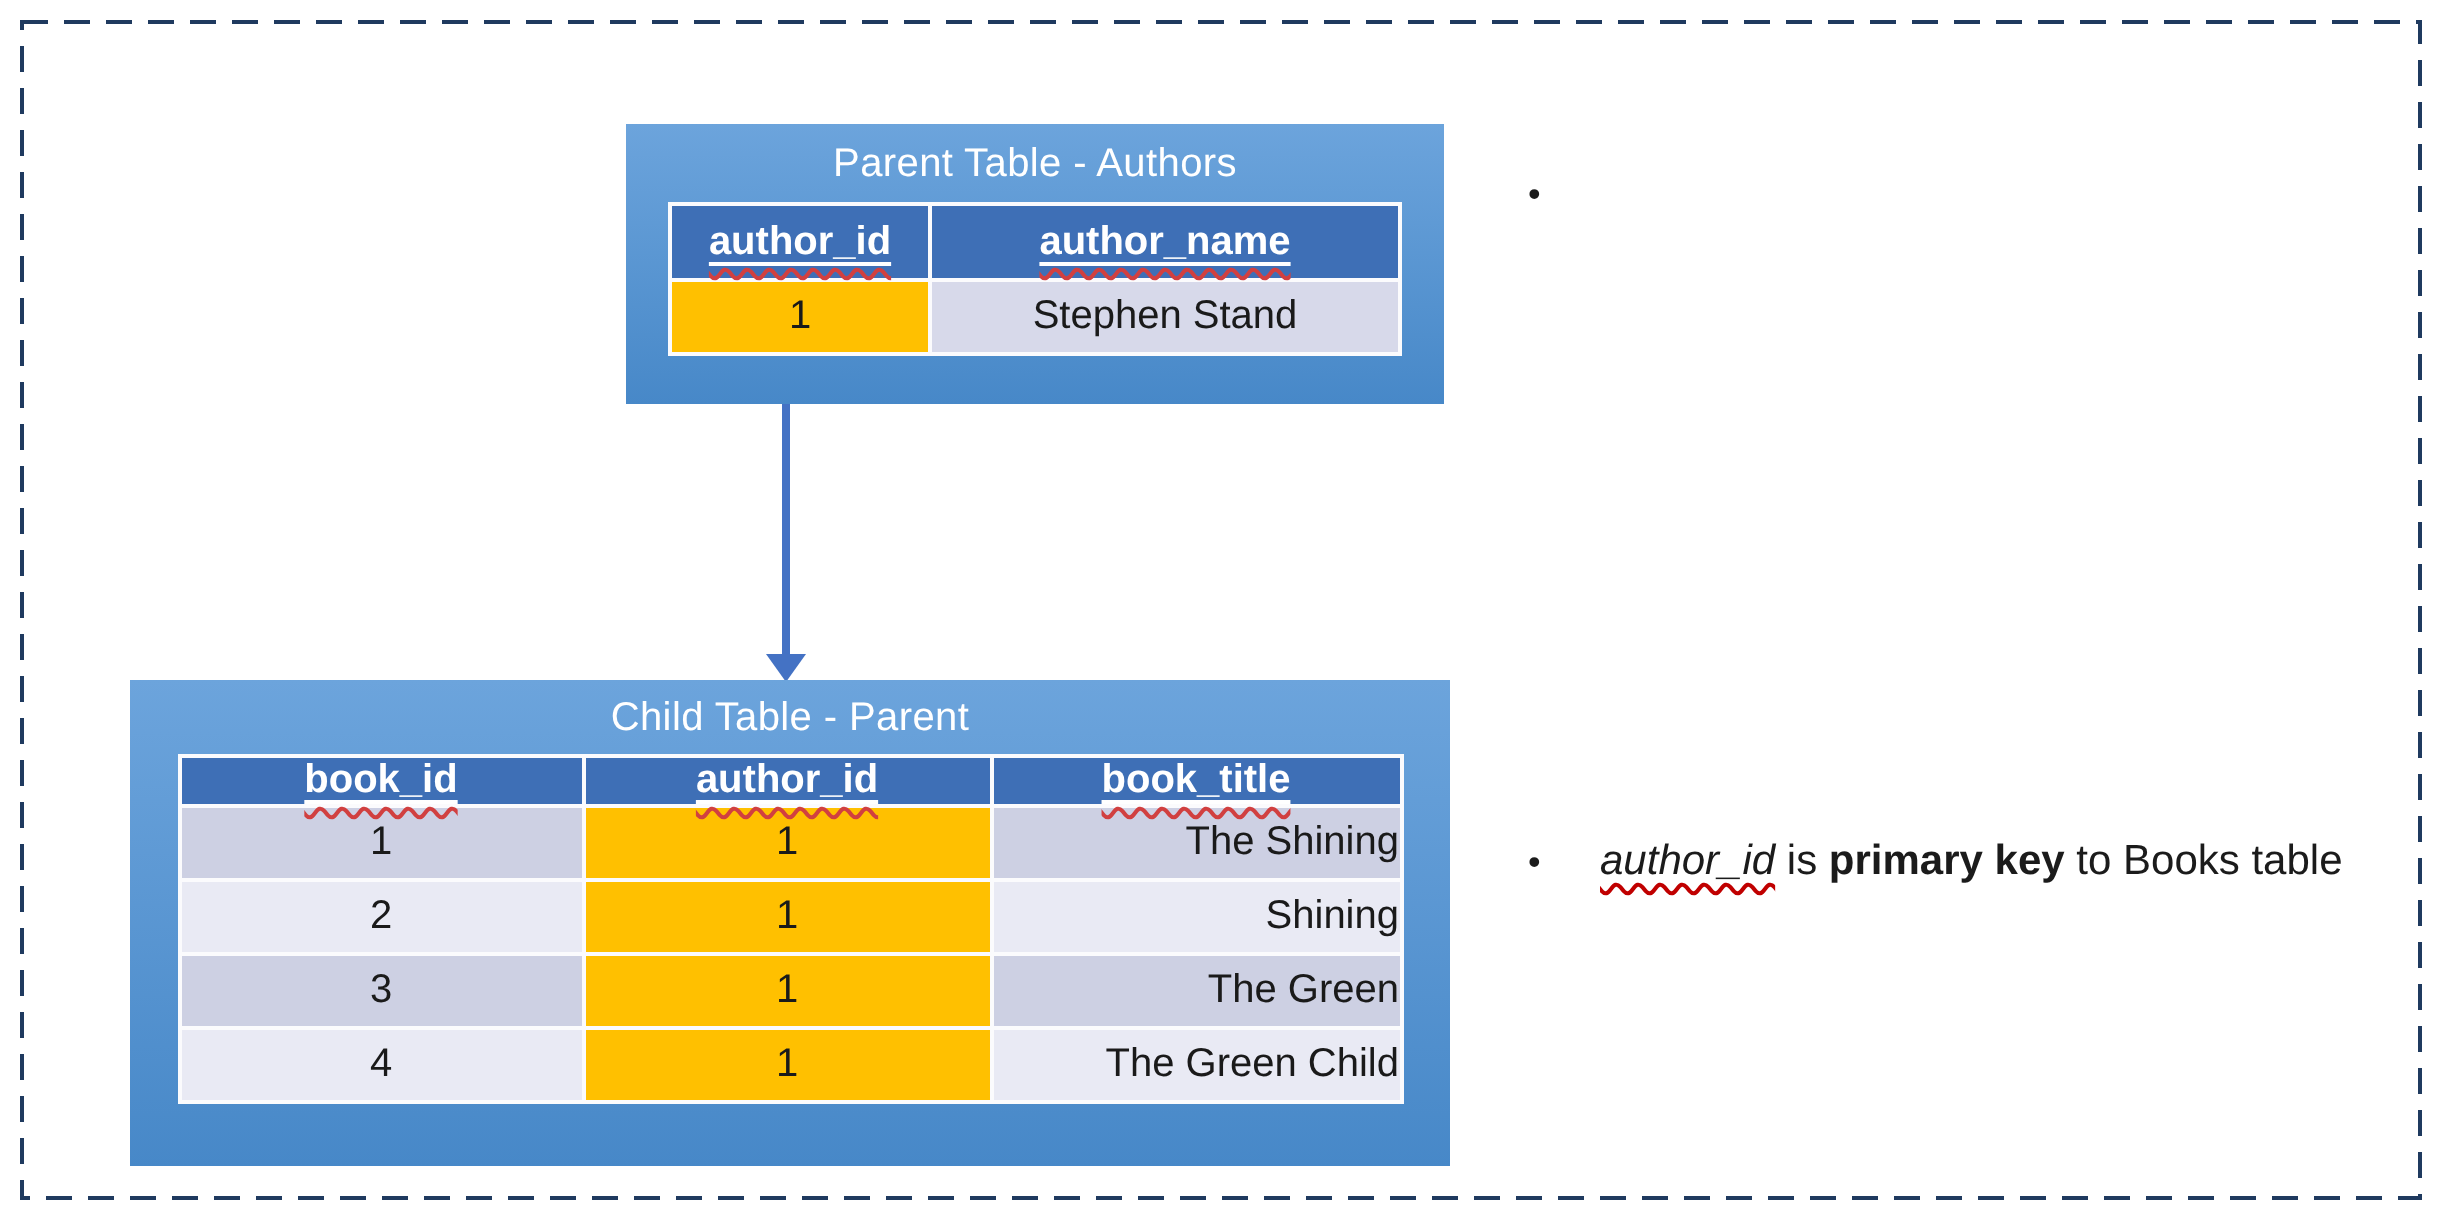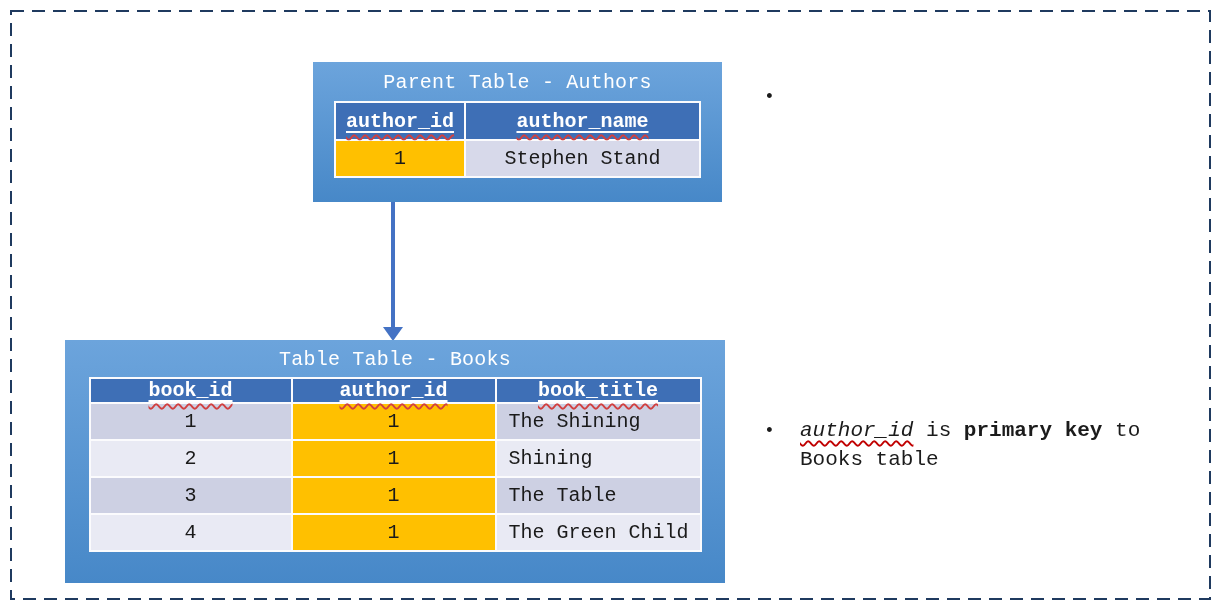--- a/index.html
+++ b/index.html
@@ -1,18 +1,18 @@
 <!DOCTYPE html>
 <html style="--box-gradient-top: #6CA4DC; --box-gradient-bottom: #4788C8; --header-blue: #3E6FB6; --key-orange: #FFC000; --row-dark: #CDD0E3; --row-light: #E9EAF4; --parent-row: #D7D9EA; --arrow-blue: #4472C4; --border-navy: #1F3A5F;"><head>
 <meta charset="utf-8">
 <style>
   html,body{margin:0;padding:0;background:#fff;}
   .canvas{
     position:relative;width:1220px;height:607px;background:#ffffff;
-    font-family:Liberation Mono, monospace;color:#1b1b1b;overflow:hidden;
+    font-family:Liberation Sans, sans-serif;color:#1b1b1b;overflow:hidden;
   }
   .dashed-border{position:absolute;left:0;top:0;}
 
   
   .tbox{
     position:absolute;
     background:linear-gradient(180deg,var(--box-gradient-top,#6CA4DC) 0%,var(--box-gradient-bottom,#4788C8) 100%);
   }
   .tbox-title{
     text-align:center;color:#ffffff;font-size:20px;letter-spacing:.2px;
@@ -32,21 +32,21 @@
   }
   .parent-table th{height:36px;}
   .child-table th{height:18px;}
   .dtable td{
     font-size:20px;color:#1a1a1a;text-align:center;padding:0;height:35px;
   }
   td.cell-key{background:var(--key-orange,#FFC000);}
   td.cell-parent{background:var(--parent-row,#D7D9EA);}
   tr.band-dark td.cell-plain{background:var(--row-dark,#CDD0E3);}
   tr.band-light td.cell-plain{background:var(--row-light,#E9EAF4);}
-  td.cell-left{text-align:left;padding-left:12px;}
+  td.cell-left{text-align:right;padding-left:12px;}
 
   
   .sp-out{text-decoration:underline;text-decoration-color:#ffffff;text-decoration-thickness:2px;text-underline-offset:4px;}
   .sp-in{text-decoration:underline wavy #D14040;text-decoration-thickness:1.5px;text-underline-offset:7px;}
 
   
   .arrow-line{position:absolute;left:391px;top:202px;width:4px;height:126px;background:var(--arrow-blue,#4472C4);}
   .arrow-head{position:absolute;left:383px;top:327px;width:0;height:0;
     border-left:10px solid transparent;border-right:10px solid transparent;
     border-top:14px solid var(--arrow-blue,#4472C4);}
@@ -86,21 +86,21 @@
         <td class="cell-parent">Stephen Stand</td>
       </tr>
     </tbody>
       </table>
   </div>
 
   <div class="arrow-line"></div>
   <div class="arrow-head"></div>
 
   <div class="tbox child-box">
-    <div class="tbox-title">Table Table - Books</div>
+    <div class="tbox-title">Child Table - Parent</div>
     <table class="dtable child-table">
       <colgroup>
           <col style="width:200px">
           <col style="width:202px">
           <col style="width:203px">
         </colgroup>
       <tbody>
           <tr>
         <th><span class="sp-out"><span class="sp-in">book_id</span></span></th>
         <th><span class="sp-out"><span class="sp-in">author_id</span></span></th>
@@ -112,21 +112,21 @@
         <td class="cell-plain cell-left">The Shining</td>
       </tr>
       <tr class="band-light">
         <td class="cell-plain">2</td>
         <td class="cell-key">1</td>
         <td class="cell-plain cell-left">Shining</td>
       </tr>
       <tr class="band-dark">
         <td class="cell-plain">3</td>
         <td class="cell-key">1</td>
-        <td class="cell-plain cell-left">The Table</td>
+        <td class="cell-plain cell-left">The Green</td>
       </tr>
       <tr class="band-light">
         <td class="cell-plain">4</td>
         <td class="cell-key">1</td>
         <td class="cell-plain cell-left">The Green Child</td>
       </tr>
     </tbody>
       </table>
   </div>
 

